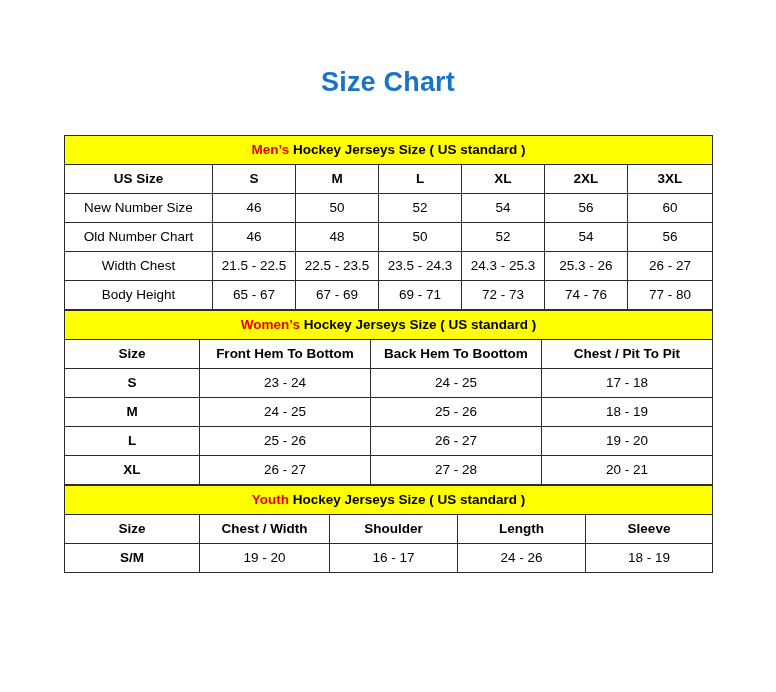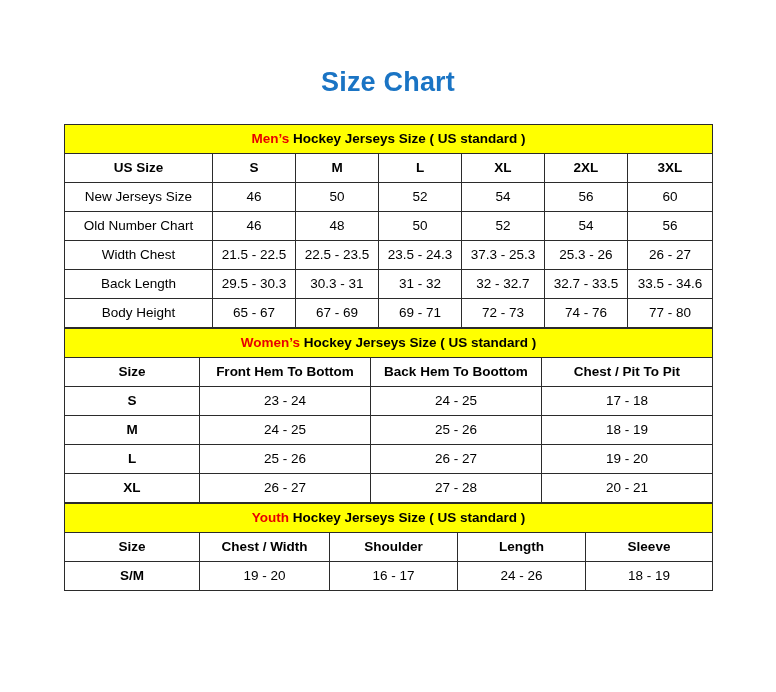--- a/index.html
+++ b/index.html
@@ -24,21 +24,21 @@
     text-align: center;
     color: #1a74c4;
     font-size: 27px;
     font-weight: bold;
     letter-spacing: 0.2px;
     margin: 0;
     padding-top: 68px;
     line-height: 1.1;
   }
   .chart-wrap {
-    margin: 0 auto;
+    margin: 11px auto;
     padding-top: 26px;
     width: 648px;
   }
   table.sz {
     border-collapse: collapse;
     width: 648px;
     table-layout: fixed;
   }
   table.sz td {
     border: 1px solid #2b2b2b;
@@ -94,21 +94,21 @@
         <tr>
           <td class="colhdr">US Size</td>
           <td class="colhdr">S</td>
           <td class="colhdr">M</td>
           <td class="colhdr">L</td>
           <td class="colhdr">XL</td>
           <td class="colhdr">2XL</td>
           <td class="colhdr">3XL</td>
         </tr>
         <tr>
-          <td class="rowhdr">New Jerseys Size</td>
+          <td class="rowhdr">New Number Size</td>
           <td>46</td>
           <td>50</td>
           <td>52</td>
           <td>54</td>
           <td>56</td>
           <td>60</td>
         </tr>
         <tr>
           <td class="rowhdr">Old Number Chart</td>
           <td>46</td>
@@ -116,32 +116,23 @@
           <td>50</td>
           <td>52</td>
           <td>54</td>
           <td>56</td>
         </tr>
         <tr>
           <td class="rowhdr">Width Chest</td>
           <td>21.5 - 22.5</td>
           <td>22.5 - 23.5</td>
           <td>23.5 - 24.3</td>
-          <td>37.3 - 25.3</td>
+          <td>24.3 - 25.3</td>
           <td>25.3 - 26</td>
           <td>26 - 27</td>
-        </tr>
-        <tr>
-          <td class="rowhdr">Back Length</td>
-          <td>29.5 - 30.3</td>
-          <td>30.3 - 31</td>
-          <td>31 - 32</td>
-          <td>32 - 32.7</td>
-          <td>32.7 - 33.5</td>
-          <td>33.5 - 34.6</td>
         </tr>
         <tr>
           <td class="rowhdr">Body Height</td>
           <td>65 - 67</td>
           <td>67 - 69</td>
           <td>69 - 71</td>
           <td>72 - 73</td>
           <td>74 - 76</td>
           <td>77 - 80</td>
         </tr>

